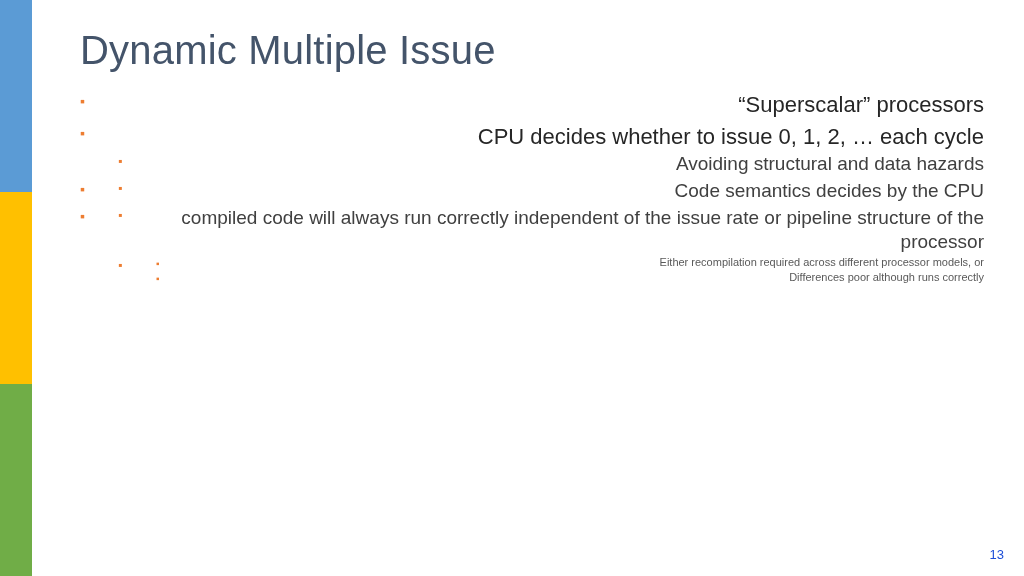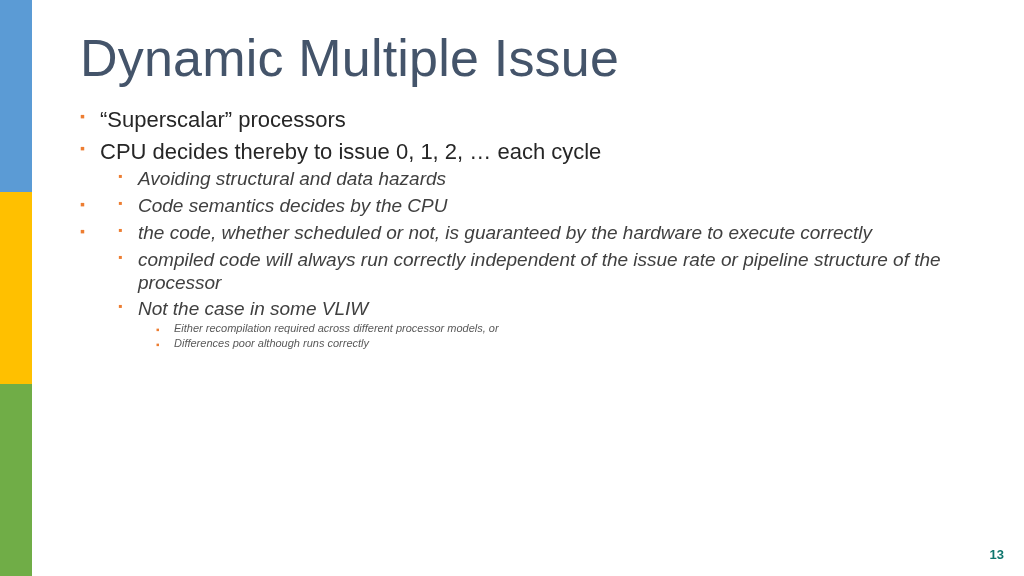--- a/index.html
+++ b/index.html
@@ -3,72 +3,68 @@
 <meta charset="utf-8">
 <style>
   * { margin: 0; padding: 0; box-sizing: border-box; }
   html, body { width: 1024px; height: 576px; overflow: hidden; font-family: Arial, Helvetica, sans-serif; background: #fff; }
   .slide { position: relative; width: 1024px; height: 576px; background: #fff; }
   .stripe { position: absolute; left: 0; width: 32px; }
   .stripe-blue   { top: 0;    height: 192px; background: #5B9BD5; }
   .stripe-yellow { top: 192px; height: 192px; background: #FFC000; }
   .stripe-green  { top: 384px; height: 192px; background: #70AD47; }
   .content { position: absolute; left: 80px; top: 28px; right: 40px; }
-  .title { font-size: 52px; font-weight: 400; color: #44546A; margin-bottom: 18px; letter-spacing: 0.2px; }
+  .title { font-size: 40px; font-weight: 400; color: #44546A; margin-bottom: 18px; letter-spacing: 0.2px; }
   ul { list-style: none; }
-  .lvl1 > li { position: relative; padding-left: 20px; font-size: 22px; color: #262626; line-height: 1.25; margin-bottom: 4px; }
+  .lvl1 > li { position: relative; padding-left: 20px; font-size: 22px; color: #262626; line-height: 1.25; margin-bottom: 4px; text-align: right; }
   .lvl1 > li::before { content: "\25AA"; position: absolute; left: 0; top: 2px; color: #ED7D31; font-size: 14px; }
   .lvl2 { margin-top: 2px; margin-bottom: 2px; }
-  .lvl2 > li { position: relative; padding-left: 20px; margin-left: 18px; font-size: 19px; color: #404040; line-height: 1.22; margin-bottom: 3px; font-style: italic; }
+  .lvl2 > li { position: relative; padding-left: 20px; margin-left: 18px; font-size: 19px; color: #404040; line-height: 1.22; margin-bottom: 3px; }
   .lvl2 > li::before { content: "\25AA"; position: absolute; left: 0; top: 2px; color: #ED7D31; font-size: 12px; }
   .lvl3 { margin-top: 2px; }
   .lvl3 > li { position: relative; padding-left: 18px; margin-left: 18px; font-size: 11px; color: #595959; line-height: 1.2; margin-bottom: 2px; }
   .lvl3 > li::before { content: "\25AA"; position: absolute; left: 0; top: 2px; color: #ED7D31; font-size: 10px; }
-  .pagenum { position: absolute; right: 20px; bottom: 14px; font-size: 13px; color: #0f766e; font-weight: bold; }
+  .pagenum { position: absolute; right: 20px; bottom: 14px; font-size: 13px; color: #1d4ed8; }
 </style>
 </head>
 <body>
 
 <div class="slide">
   <div class="stripe stripe-blue"></div>
   <div class="stripe stripe-yellow"></div>
   <div class="stripe stripe-green"></div>
 
   <div class="content">
     <h1 class="title">Dynamic Multiple Issue</h1>
 
     <ul class="lvl1">
       <li>
         <span>“Superscalar” processors</span>
       </li>
       <li>
-        <span>CPU decides thereby to issue 0, 1, 2, … each cycle</span>
+        <span>CPU decides whether to issue 0, 1, 2, … each cycle</span>
         <ul class="lvl2">
           <li>
             <span>Avoiding structural and data hazards</span>
           </li>
         </ul>
       </li>
       <li>
         <ul class="lvl2">
           <li>
             <span>Code semantics decides by the CPU</span>
           </li>
         </ul>
       </li>
       <li>
         <ul class="lvl2">
           <li>
-            <span>the code, whether scheduled or not, is guaranteed by the hardware to execute correctly</span>
-          </li>
-          <li>
             <span>compiled code will always run correctly independent of the issue rate or pipeline structure of the processor</span>
           </li>
           <li>
-            <span>Not the case in some VLIW</span>
             <ul class="lvl3">
               <li>
                 <span>Either recompilation required across different processor models, or</span>
               </li>
               <li>
                 <span>Differences poor although runs correctly</span>
               </li>
             </ul>
           </li>
         </ul>

